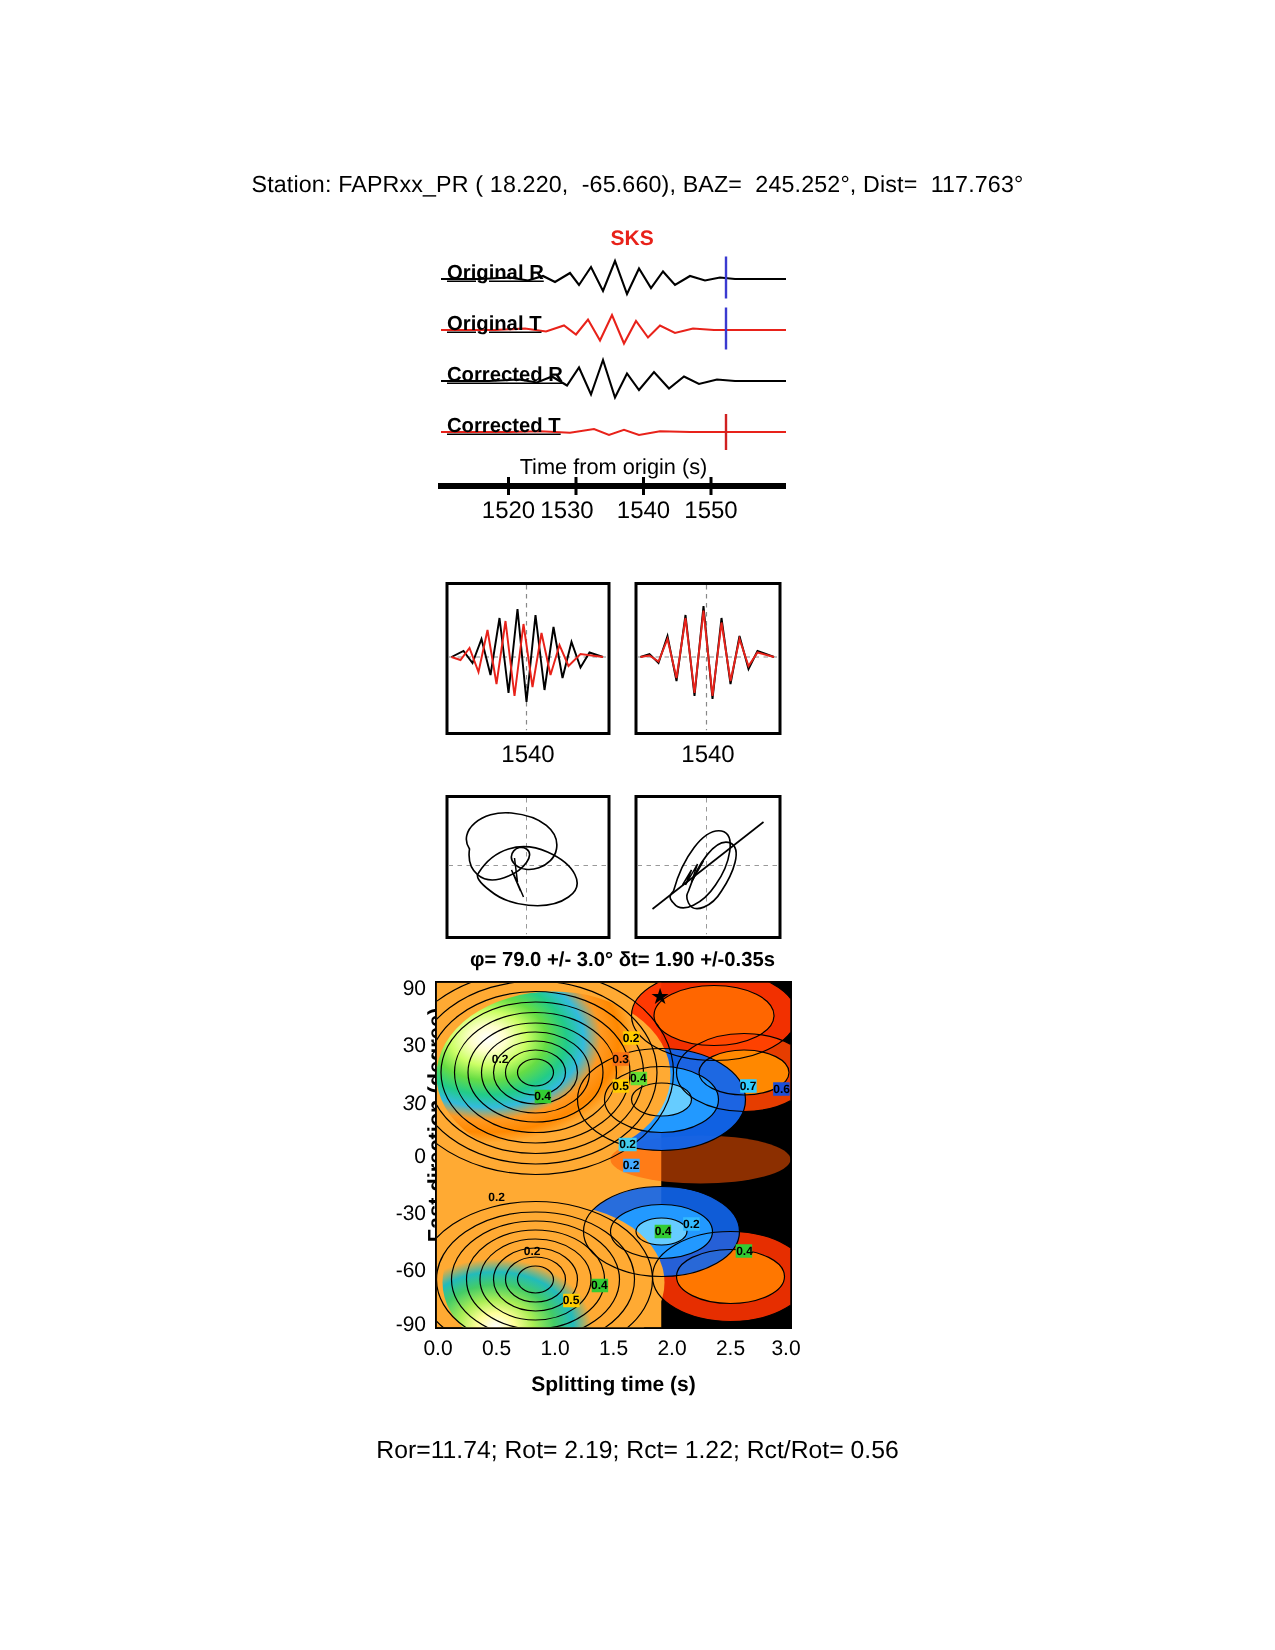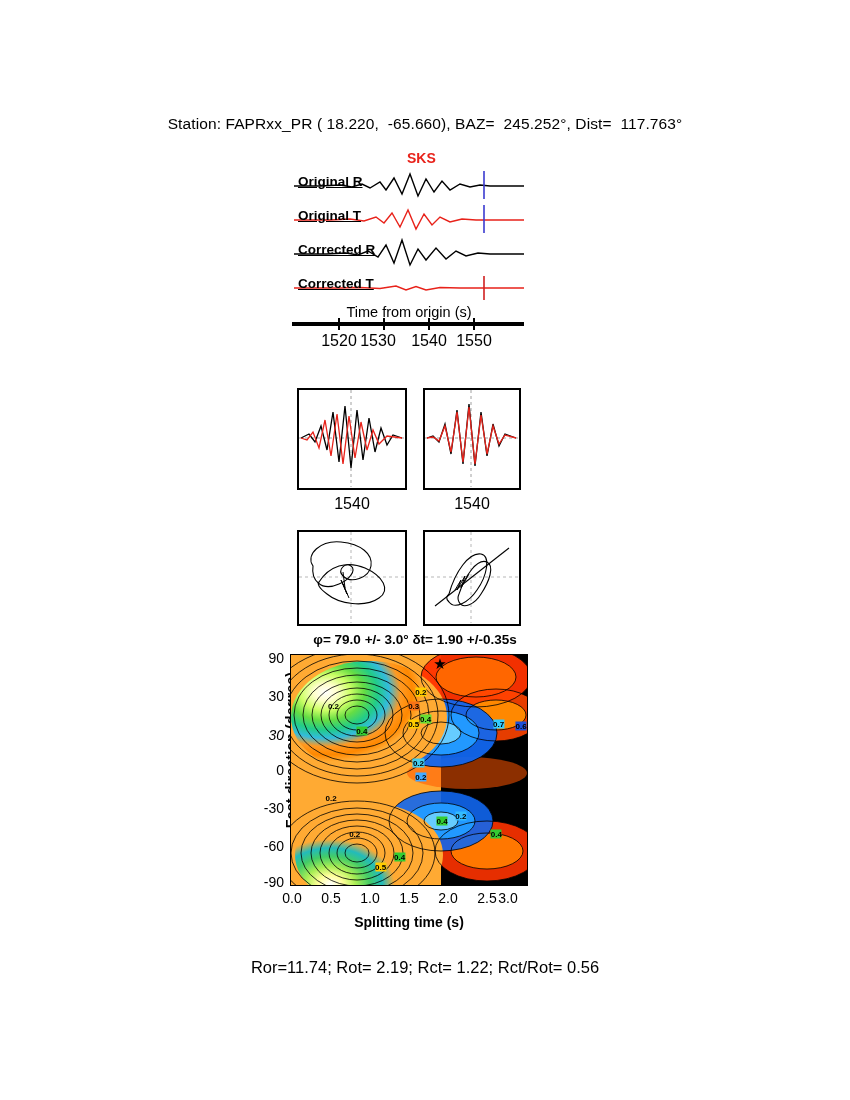--- a/index.html
+++ b/index.html
@@ -447,20 +447,20 @@
     <span class="ytick" style="top:158px;">-30</span>
     <span class="ytick" style="top:196px;">-60</span>
     <span class="ytick" style="top:232px;">-90</span>
 
     <span class="xtick" style="left:2px;">0.0</span>
     <span class="xtick" style="left:41px;">0.5</span>
     <span class="xtick" style="left:80px;text-align:center;">1.0</span>
     <span class="xtick" style="left:119px;">1.5</span>
     <span class="xtick" style="left:158px;">2.0</span>
     <span class="xtick" style="left:197px;">2.5</span>
-    <span class="xtick" style="left:218px;">3.0</span>
+    <span class="xtick" style="left:234px;">3.0</span>
 
     <div class="xlabel">Splitting time (s)</div>
   </div>
 
   <div class="footer">Ror=11.74; Rot= 2.19; Rct= 1.22; Rct/Rot= 0.56</div>
 
 </div>
 
 </body></html>

